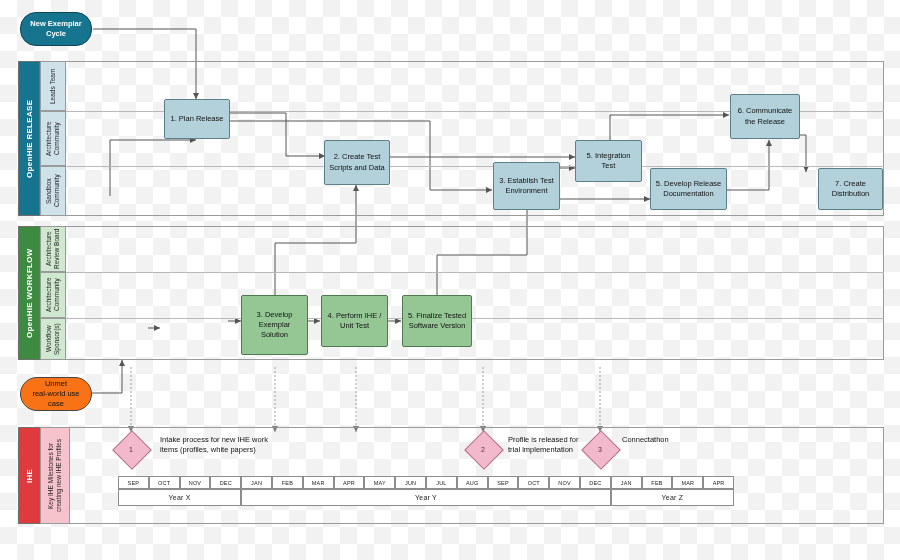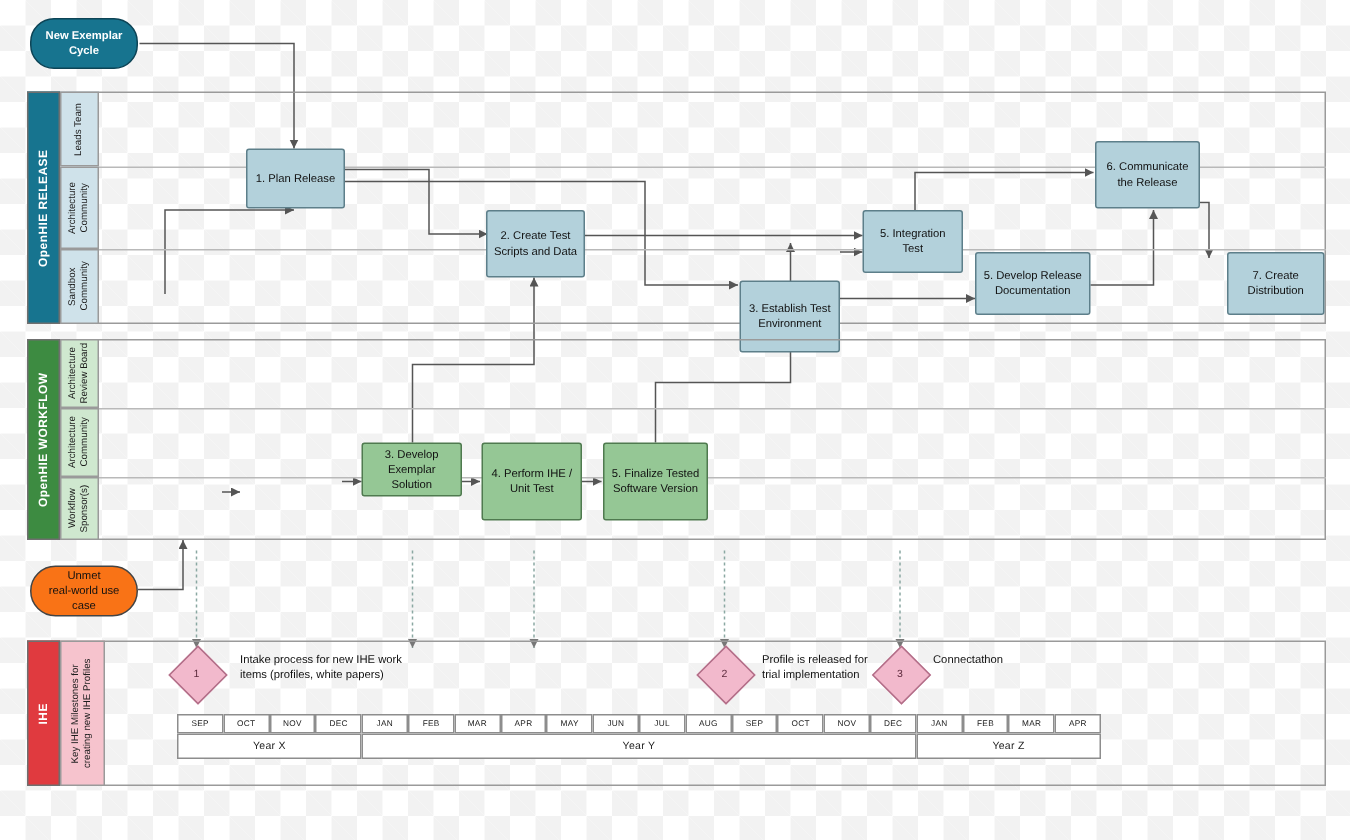--- a/index.html
+++ b/index.html
@@ -165,21 +165,21 @@
   <div class="lane-sep" style="left:66px;top:111px;width:818px;"></div>
   <div class="lane-sep" style="left:66px;top:166px;width:818px;"></div>
 
   <div class="task blue" style="left:164px;top:99px;width:66px;height:40px;">
     <span style="white-space:pre-line;">1.  Plan Release</span>
   </div>
   <div class="task blue" style="left:324px;top:140px;width:66px;height:45px;">
     <span style="white-space:pre-line;">2. Create Test
 Scripts and Data</span>
   </div>
-  <div class="task blue" style="left:493px;top:162px;width:67px;height:48px;margin-top:25px;">
+  <div class="task blue" style="left:493px;top:162px;width:67px;height:48px;">
     <span style="white-space:pre-line;">3. Establish Test
 Environment</span>
   </div>
   <div class="task blue" style="left:575px;top:140px;width:67px;height:42px;">
     <span style="white-space:pre-line;">5. Integration Test</span>
   </div>
   <div class="task blue" style="left:650px;top:168px;width:77px;height:42px;">
     <span style="white-space:pre-line;">5. Develop Release
 Documentation</span>
   </div>
@@ -202,21 +202,21 @@
     <span style="white-space:pre-line;">Architecture
 Community</span>
   </div>
   <div class="lane-title" style="left:40px;top:318px;width:26px;height:42px;background:#cfe8cf;">
     <span style="white-space:pre-line;">Workflow
 Sponsor(s)</span>
   </div>
   <div class="lane-sep" style="left:66px;top:272px;width:818px;"></div>
   <div class="lane-sep" style="left:66px;top:318px;width:818px;"></div>
 
-  <div class="task green" style="left:241px;top:295px;width:67px;height:36px;">
+  <div class="task green" style="left:241px;top:295px;width:67px;height:60px;">
     <span style="white-space:pre-line;">3.  Develop
 Exemplar Solution</span>
   </div>
   <div class="task green" style="left:321px;top:295px;width:67px;height:52px;">
     <span style="white-space:pre-line;">4. Perform IHE /
 Unit Test</span>
   </div>
   <div class="task green" style="left:402px;top:295px;width:70px;height:52px;">
     <span style="white-space:pre-line;">5. Finalize Tested
 Software Version</span>

